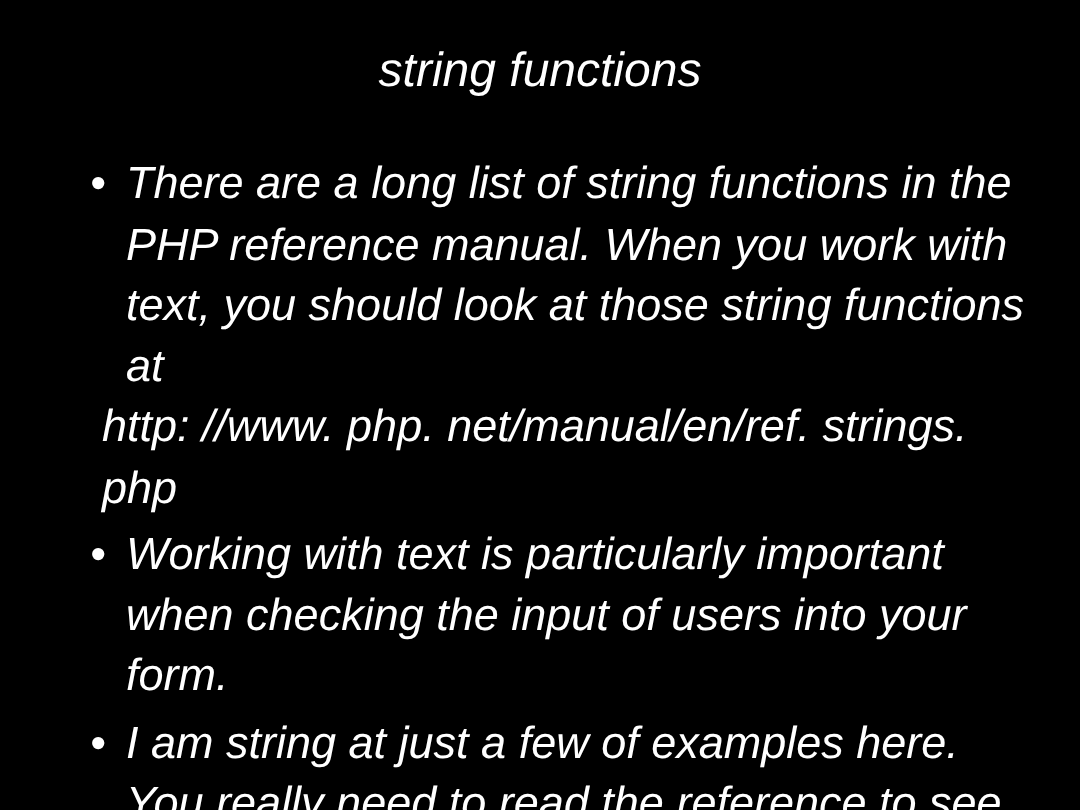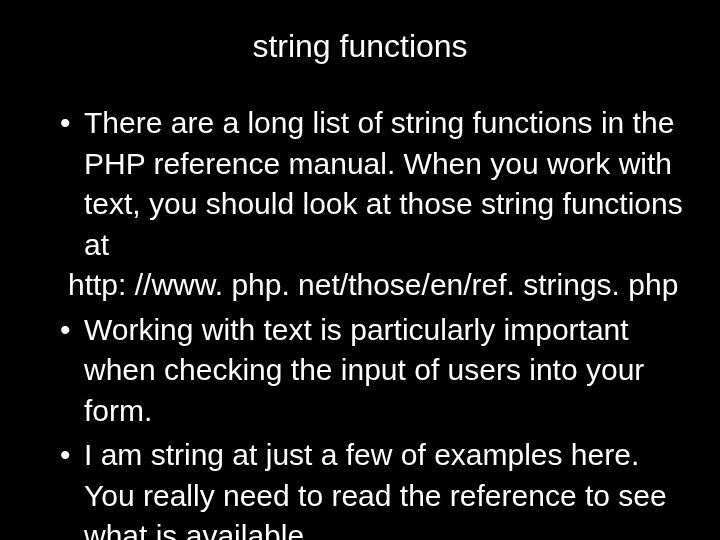--- a/index.html
+++ b/index.html
@@ -1,15 +1,15 @@
 <!DOCTYPE html>
 <html><head>
   <meta charset="utf-8">
   <style>
-    * { margin: 0; padding: 0; box-sizing: border-box; }
+    * { margin: 0; padding: 0; box-sizing: border-box; font-style: italic; }
     body {
       width: 720px;
       height: 540px;
       background: #000000;
       color: #ffffff;
       font-family: Arial, Helvetica, sans-serif;
       overflow: hidden;
     }
     .slide {
       width: 100%;
@@ -47,21 +47,21 @@
     }
   </style>
 </head>
 <body>
 
 <div class="slide">
   <h1 class="title">string functions</h1>
   <ul class="bullet-list">
     <li class="bullet-item">
       <span>There are a long list of string functions in the PHP reference manual. When you work with text, you should look at those string functions at</span>
-      <span class="sub-text">http: //www. php. net/those/en/ref. strings. php</span>
+      <span class="sub-text">http: //www. php. net/manual/en/ref. strings. php</span>
     </li>
     <li class="bullet-item">
       <span>Working with text is particularly important when checking the input of users into your form.</span>
     </li>
     <li class="bullet-item">
       <span>I am string at just a few of examples here. You really need to read the reference to see what is available.</span>
     </li>
   </ul>
 </div>
 

